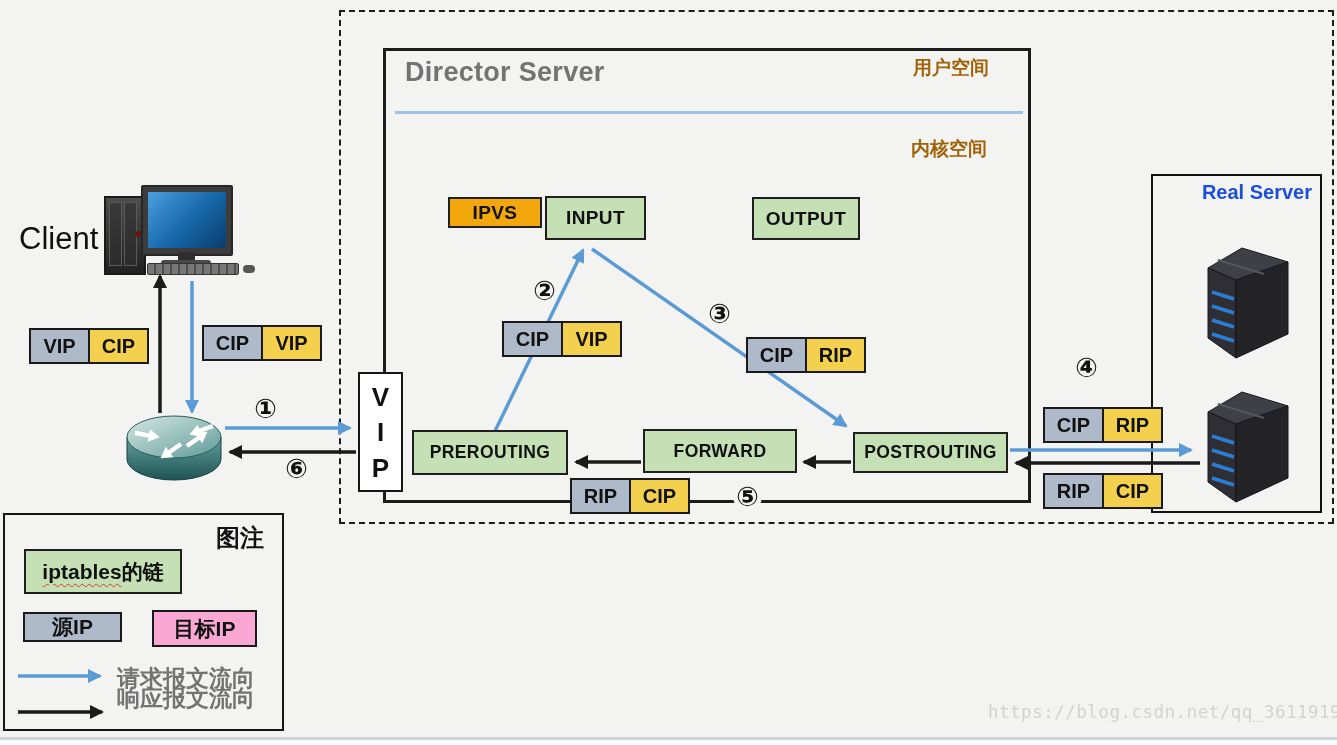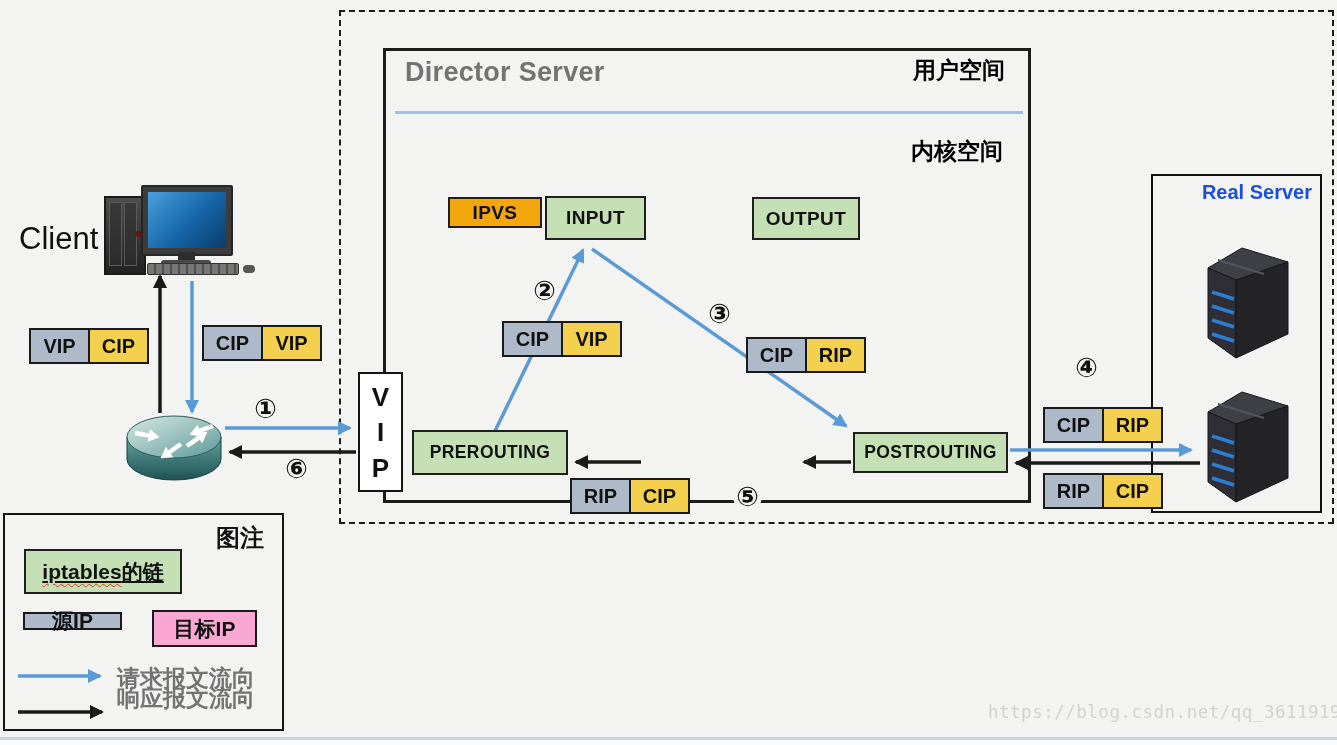--- a/index.html
+++ b/index.html
@@ -9,21 +9,21 @@
   
   .dashed-box { position:absolute; left:339px; top:10px; width:991px; height:510px;
                 border:2px dashed #1c1c1c; z-index:2; }
   .director-box { position:absolute; left:383px; top:48px; width:642px; height:449px;
                   border:3px solid #1c1c1c; z-index:2; }
   .rs-box { position:absolute; left:1151px; top:174px; width:167px; height:335px;
             border:2.5px solid #111; z-index:2; }
   .rs-title { position:absolute; right:8px; top:5px; font-weight:bold; font-size:20px; color:#1d4ed8; }
   .director-title { position:absolute; left:397px; top:57px; font-weight:bold; font-size:27px;
                     color:#737373; z-index:4; letter-spacing:.3px;margin-left:8px; }
-  .space-label { position:absolute; font-weight:bold; font-size:23px; color:#000000; z-index:4; }
+  .space-label { position:absolute; font-weight:bold; font-size:19px; color:#a16207; z-index:4; }
   .blue-sep { position:absolute; left:395px; top:111px; width:628px; height:3px;
               background:#9cc3e6; z-index:4; }
 
   
   .overlay { position:absolute; left:0; top:0; z-index:6; pointer-events:none; }
 
   
   .chain { position:absolute; display:flex; align-items:center; justify-content:center;
            font-weight:bold; color:#111; background:#c5e0b4; border:2.5px solid #1f1f1f;
            z-index:10; font-size:19px; letter-spacing:.4px; box-sizing:border-box; }
@@ -77,24 +77,24 @@
   
   .router-svg { position:absolute; left:125px; top:410px; z-index:10; }
   .server-svg { position:absolute; z-index:10; }
 
   
   .legend-box { position:absolute; left:3px; top:513px; width:281px; height:218px;
                 border:2.5px solid #151515; z-index:10; box-sizing:border-box; }
   .legend-title { position:absolute; right:18px; top:7px; font-weight:bold; font-size:24px; color:#111; }
   .legend-chain { position:absolute; left:19px; top:34px; width:158px; height:45px;
                   background:#c5e0b4; border:2.5px solid #1f1f1f; display:flex; align-items:center;
-                  justify-content:center; font-weight:bold; font-size:21px; color:#111; box-sizing:border-box;text-decoration:underline; }
+                  justify-content:center; font-weight:bold; font-size:21px; color:#111; box-sizing:border-box; }
   .legend-chain .wavy { text-decoration:underline wavy #d43b2f; text-decoration-thickness:1px;
                         text-underline-offset:4px; }
-  .legend-src { position:absolute; left:18px; top:97px; width:99px; height:18px; background:#aeb9c9;
+  .legend-src { position:absolute; left:18px; top:97px; width:99px; height:30px; background:#aeb9c9;
                 border:2.5px solid #1a1a1a; display:flex; align-items:center; justify-content:center;
                 font-weight:bold; font-size:21px; color:#111; box-sizing:border-box; }
   .legend-dst { position:absolute; left:147px; top:95px; width:105px; height:37px; background:#f9a8d4;
                 border:2.5px solid #1a1a1a; display:flex; align-items:center; justify-content:center;
                 font-weight:bold; font-size:21px; color:#111; box-sizing:border-box; }
   .legend-flow { position:absolute; left:112px; font-weight:bold; font-size:23px; color:#737373; }
 
   .watermark { position:absolute; left:988px; top:702px; z-index:3; color:#d2d2d2;
                font-family:"DejaVu Sans Mono", monospace; font-size:17.5px; letter-spacing:.5px; }
   .bottom-strip { position:absolute; left:0; top:737px; width:1337px; height:3px; background:#ccd4dd; z-index:3; }
@@ -139,20 +139,21 @@
     <line x1="160" y1="413" x2="160" y2="276" stroke="#1a1a1a" stroke-width="3.5" marker-end="url(#mk)"></line>
 
     <line x1="18" y1="676" x2="100" y2="676" stroke="#5b9bd5" stroke-width="3.5" marker-end="url(#mb)"></line>
     <line x1="18" y1="712" x2="102" y2="712" stroke="#1a1a1a" stroke-width="3.5" marker-end="url(#mk)"></line>
   </svg>
 
   <div class="chain orange" style="left:448px; top:197px; width:94px; height:31px;">IPVS</div>
   <div class="chain" style="left:545px; top:196px; width:101px; height:44px;text-align:center;">INPUT</div>
   <div class="chain small" style="left:412px; top:430px; width:156px; height:45px;">PREROUTING</div>
   <div class="chain" style="left:752px; top:197px; width:108px; height:43px;">OUTPUT</div>
+  <div class="chain small" style="left:643px; top:429px; width:154px; height:44px;">FORWARD</div>
   <div class="chain small" style="left:853px; top:432px; width:155px; height:41px;">POSTROUTING</div>
 
   <div class="vip-box">
     <span>V</span>
     <span>I</span>
     <span>P</span>
   </div>
 
   <div class="plabel" style="left:29px; top:328px;">
     <span class="src">VIP</span>

